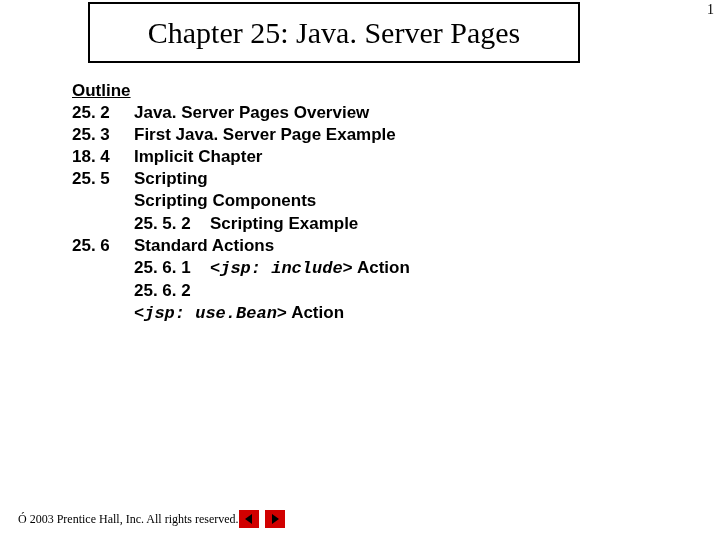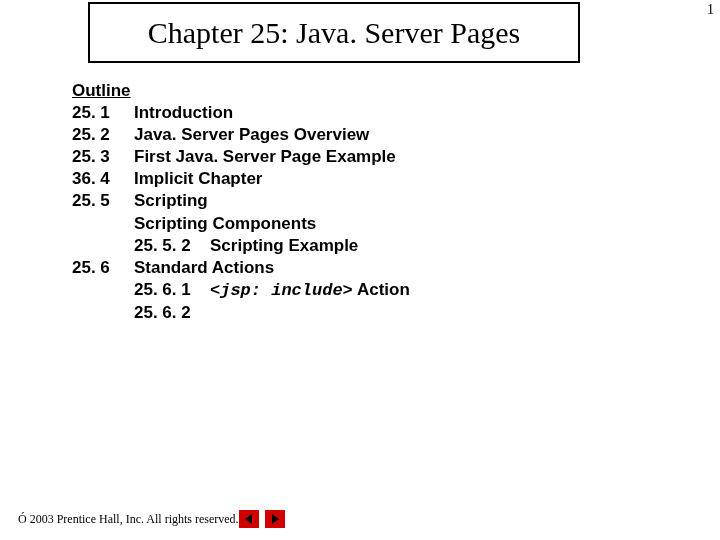--- a/index.html
+++ b/index.html
@@ -26,33 +26,29 @@
 <div class="page-num">1</div>
 
 <div class="title-box">
   <div class="title-text">Chapter 25: Java. Server Pages</div>
 </div>
 
 <div class="outline-block">
   <div class="outline-header">Outline</div>
 
   <div class="row">
-    <div class="num">25. 1</div>
-    <div>Introduction</div>
-  </div>
-  <div class="row">
     <div class="num">25. 2</div>
     <div>Java. Server Pages Overview</div>
   </div>
   <div class="row">
     <div class="num">25. 3</div>
     <div>First Java. Server Page Example</div>
   </div>
   <div class="row">
-    <div class="num">36. 4</div>
+    <div class="num">18. 4</div>
     <div>Implicit Chapter</div>
   </div>
   <div class="row">
     <div class="num">25. 5</div>
     <div>Scripting</div>
   </div>
 
   <div class="subrow">
     <div>Scripting Components</div>
   </div>
@@ -69,20 +65,23 @@
   <div class="subrow">
     <div class="subnum">25. 6. 1</div>
     <div>
       <span class="mono">&lt;jsp: include&gt;</span><span> Action</span>
     </div>
   </div>
   <div class="subrow">
     <div class="subnum">25. 6. 2</div>
   </div>
   <div class="subrow">
+    <div>
+      <span class="mono">&lt;jsp: use.</span><span class="mono">Bean&gt;</span><span> Action</span>
+    </div>
   </div>
 </div>
 
 <div class="footer">
   <div>
     <span class="copy">Ó</span><span> 2003 Prentice Hall, Inc. All rights reserved.</span>
   </div>
   <div class="nav-arrows">
     <div class="arrow-btn">
       <span>

